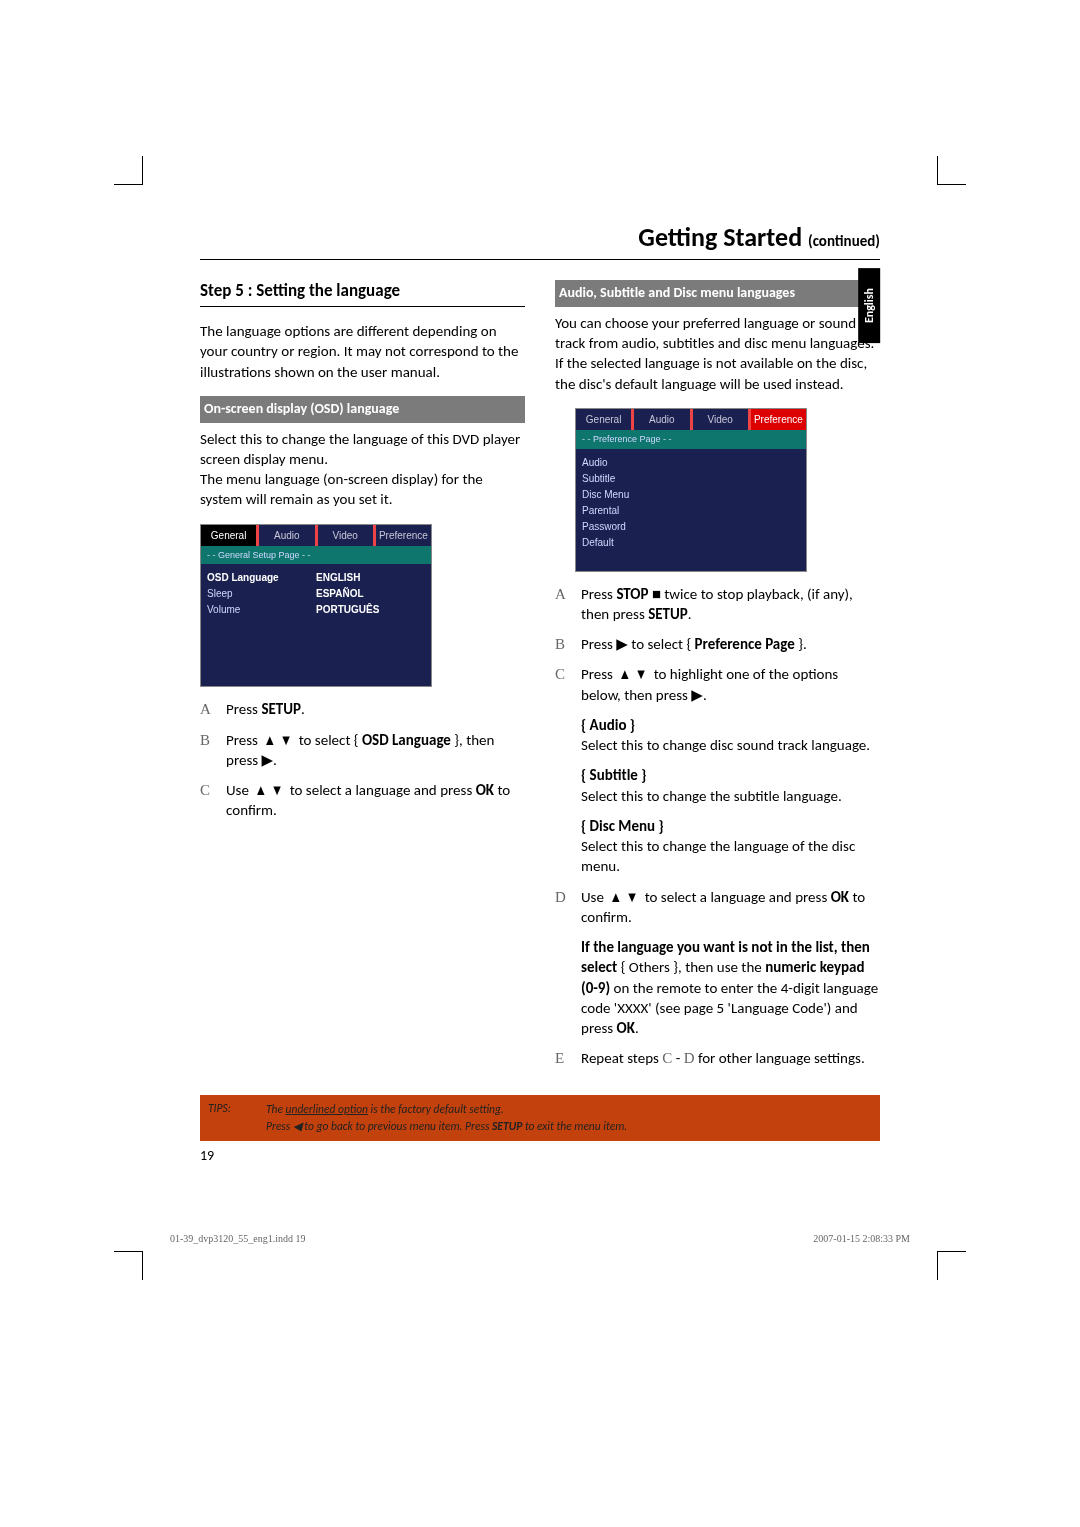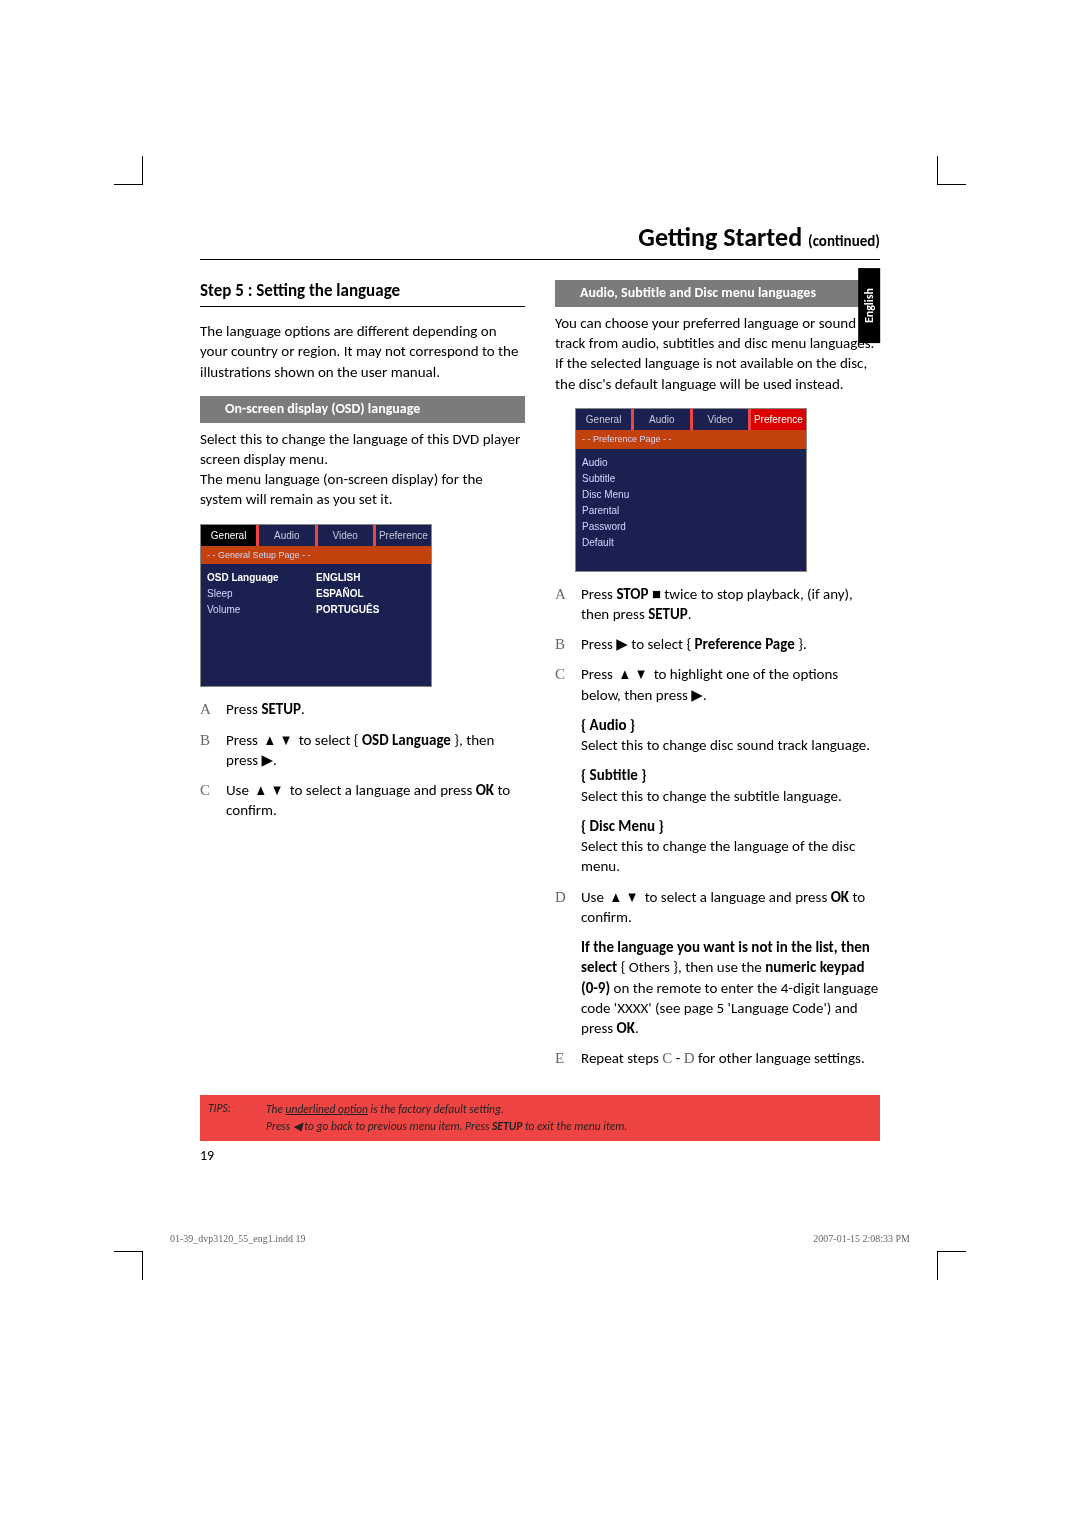--- a/index.html
+++ b/index.html
@@ -64,21 +64,21 @@
     font-weight: bold;
     border-bottom: 1.5px solid #000;
     padding-bottom: 3px;
     margin-bottom: 14px;
   }
   .sub-head {
     background: #7b7b7b;
     color: #fff;
     font-weight: bold;
     font-size: 14px;
-    padding: 4px 25px;
+    padding: 4px 4px;
     margin-bottom: 6px;
   }
   p { margin: 0 0 14px 0; }
   .steps { margin: 10px 0 0 0; }
   .step-row {
     display: flex;
     gap: 10px;
     margin-bottom: 10px;
   }
   .step-letter {
@@ -104,40 +104,40 @@
     text-align: center;
     padding: 4px 2px;
     background: #1a2050;
     color: #c8c8d8;
     border-right: 3px solid #ef4444;
   }
   .osd-tab.active { background: #000; color: #fff; }
   .osd-tab.pref { background: #d00; color: #fff; }
   .osd-tab:last-child { border-right: none; }
   .osd-bar {
-    background: #c2410c;
+    background: #0f766e;
     color: #cfd8ff;
     padding: 3px 6px;
     font-size: 9px;
   }
   .osd-body {
     background: #1a2050;
     min-height: 110px;
     padding: 6px;
     display: flex;
   }
   .osd-left { flex: 1; line-height: 1.6; }
   .osd-right { flex: 1; line-height: 1.6; }
   .osd-left div, .osd-right div { color: #cfd8ff; }
   .osd-left .hl, .osd-right .hl { color: #fff; font-weight: bold; }
   .osd-right .b { font-weight: bold; color: #fff; }
 
   .tips {
     margin-top: 16px;
-    background: #ef4444;
+    background: #c2410c;
     font-size: 11.5px;
     padding: 6px 8px;
     display: flex;
     gap: 18px;
     font-style: italic;
     color: #222;
   }
   .tips .tlabel { font-style: italic; width: 40px; flex-shrink: 0; }
   .tips .ttext { flex: 1; line-height: 1.5; }
   .tips u { text-decoration: underline; }

